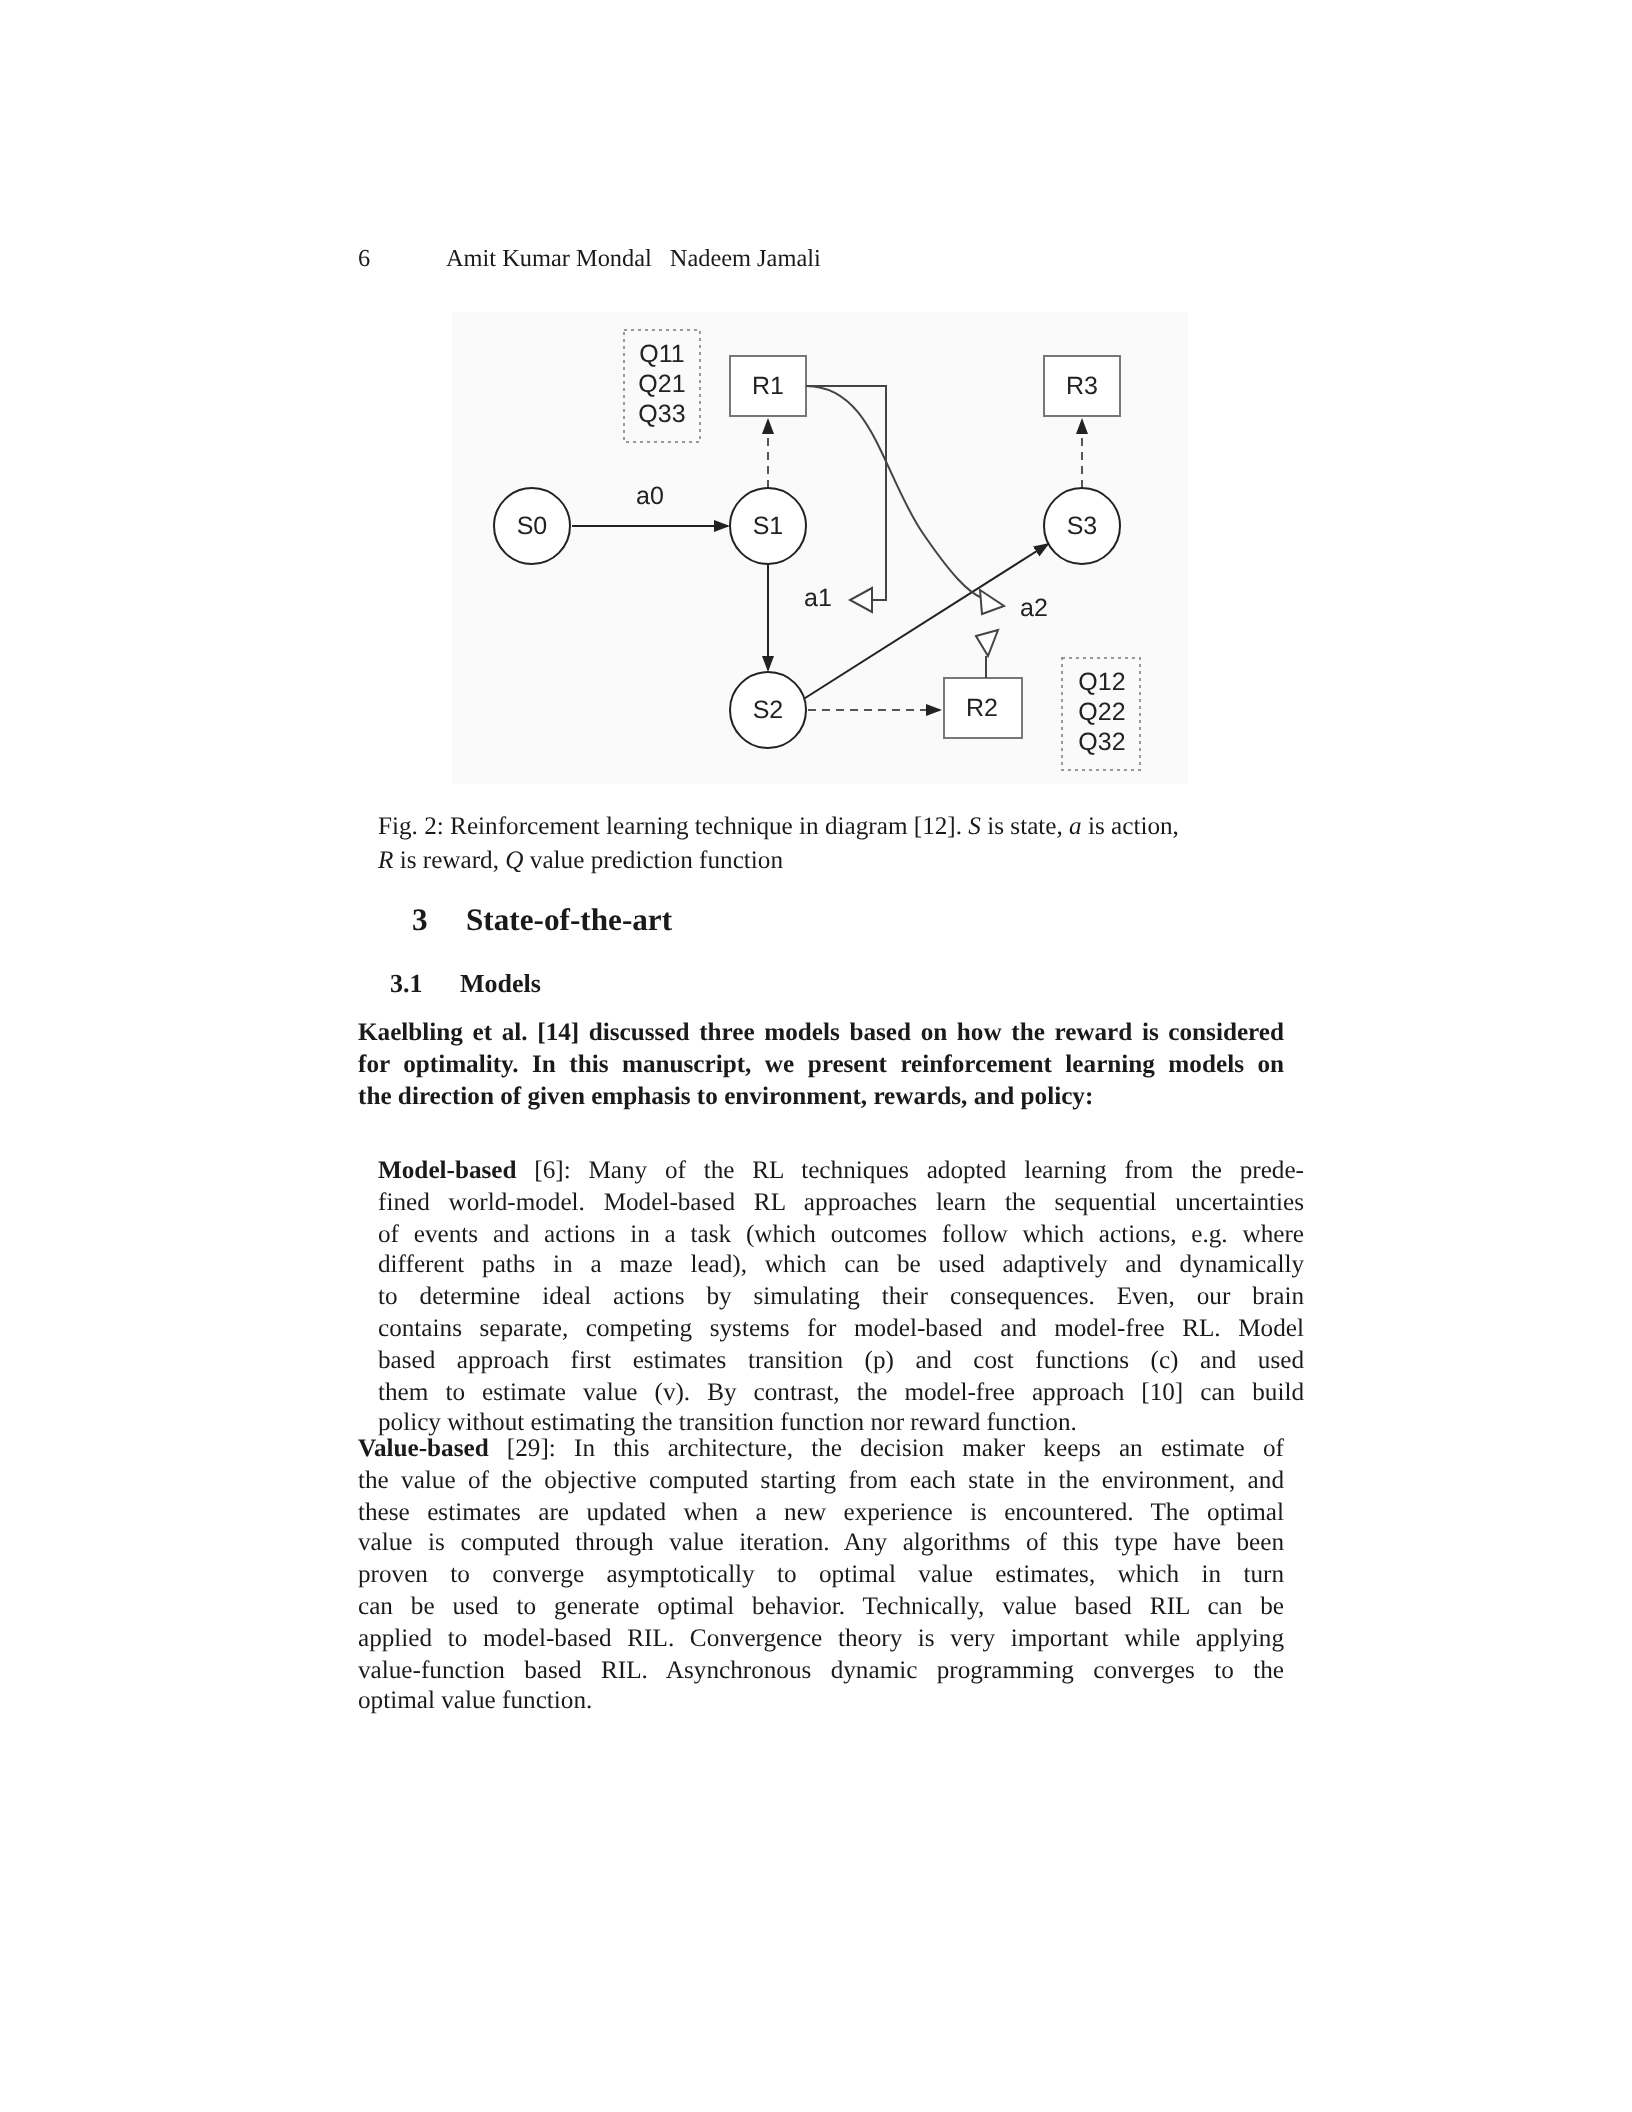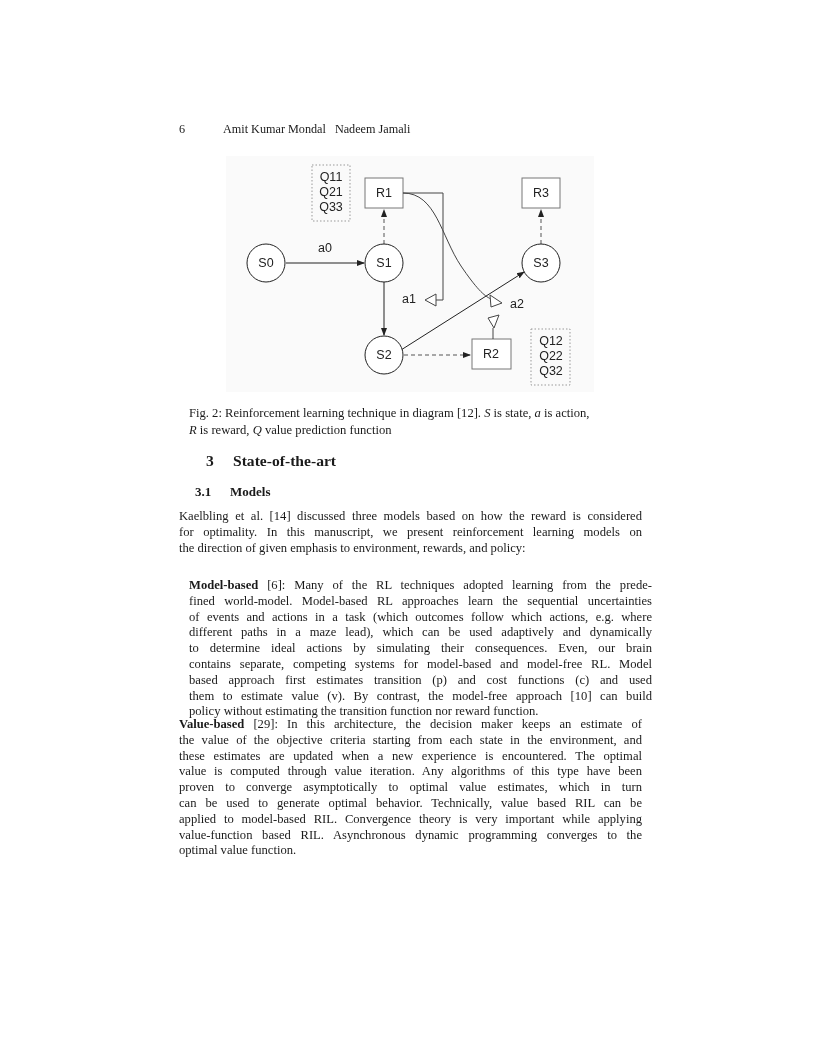--- a/index.html
+++ b/index.html
@@ -20,21 +20,21 @@
 
   .section-h { position: absolute; left: 179px; top: 452px; font-size: 15.6px; font-weight: bold; margin-left: 27px; }
   .section-h .num { display: inline-block; width: 27px; }
   .subsection-h { position: absolute; left: 195px; top: 484px; font-size: 13px; font-weight: bold; }
   .subsection-h .num { display: inline-block; width: 35px; }
 
   .para { position: absolute; left: 179px; width: 463px; font-size: 12.6px; line-height: 15.8px; text-align: justify; }
   .para .line { display: block; text-align: justify; text-align-last: justify; white-space: nowrap; }
   .para .line.last { text-align-last: left; }
   .para b { font-weight: bold; }
-  .p1 { top: 509px; }
+  .p1 { top: 509px; font-weight: bold; }
   .p2 { top: 578px; margin-left: 10px; }
   .p3 { top: 717px; }
 </style>
 </head>
 <body>
 
 <div class="page">
 
   <div class="running-head">
     <span class="pnum">6</span>
@@ -143,21 +143,21 @@
     <span class="line">different paths in a maze lead), which can be used adaptively and dynamically</span>
     <span class="line">to determine ideal actions by simulating their consequences. Even, our brain</span>
     <span class="line">contains separate, competing systems for model-based and model-free RL. Model</span>
     <span class="line">based approach first estimates transition (p) and cost functions (c) and used</span>
     <span class="line">them to estimate value (v). By contrast, the model-free approach [10] can build</span>
     <span class="line last">policy without estimating the transition function nor reward function.</span>
   </div>
 
   <div class="para p3">
     <span class="line"><b>Value-based</b><span> [29]: In this architecture, the decision maker keeps an estimate of</span></span>
-    <span class="line">the value of the objective criteria starting from each state in the environment, and</span>
+    <span class="line">the value of the objective computed starting from each state in the environment, and</span>
     <span class="line">these estimates are updated when a new experience is encountered. The optimal</span>
     <span class="line">value is computed through value iteration. Any algorithms of this type have been</span>
     <span class="line">proven to converge asymptotically to optimal value estimates, which in turn</span>
     <span class="line">can be used to generate optimal behavior. Technically, value based RIL can be</span>
     <span class="line">applied to model-based RIL. Convergence theory is very important while applying</span>
     <span class="line">value-function based RIL. Asynchronous dynamic programming converges to the</span>
     <span class="line last">optimal value function.</span>
   </div>
 
 </div>

